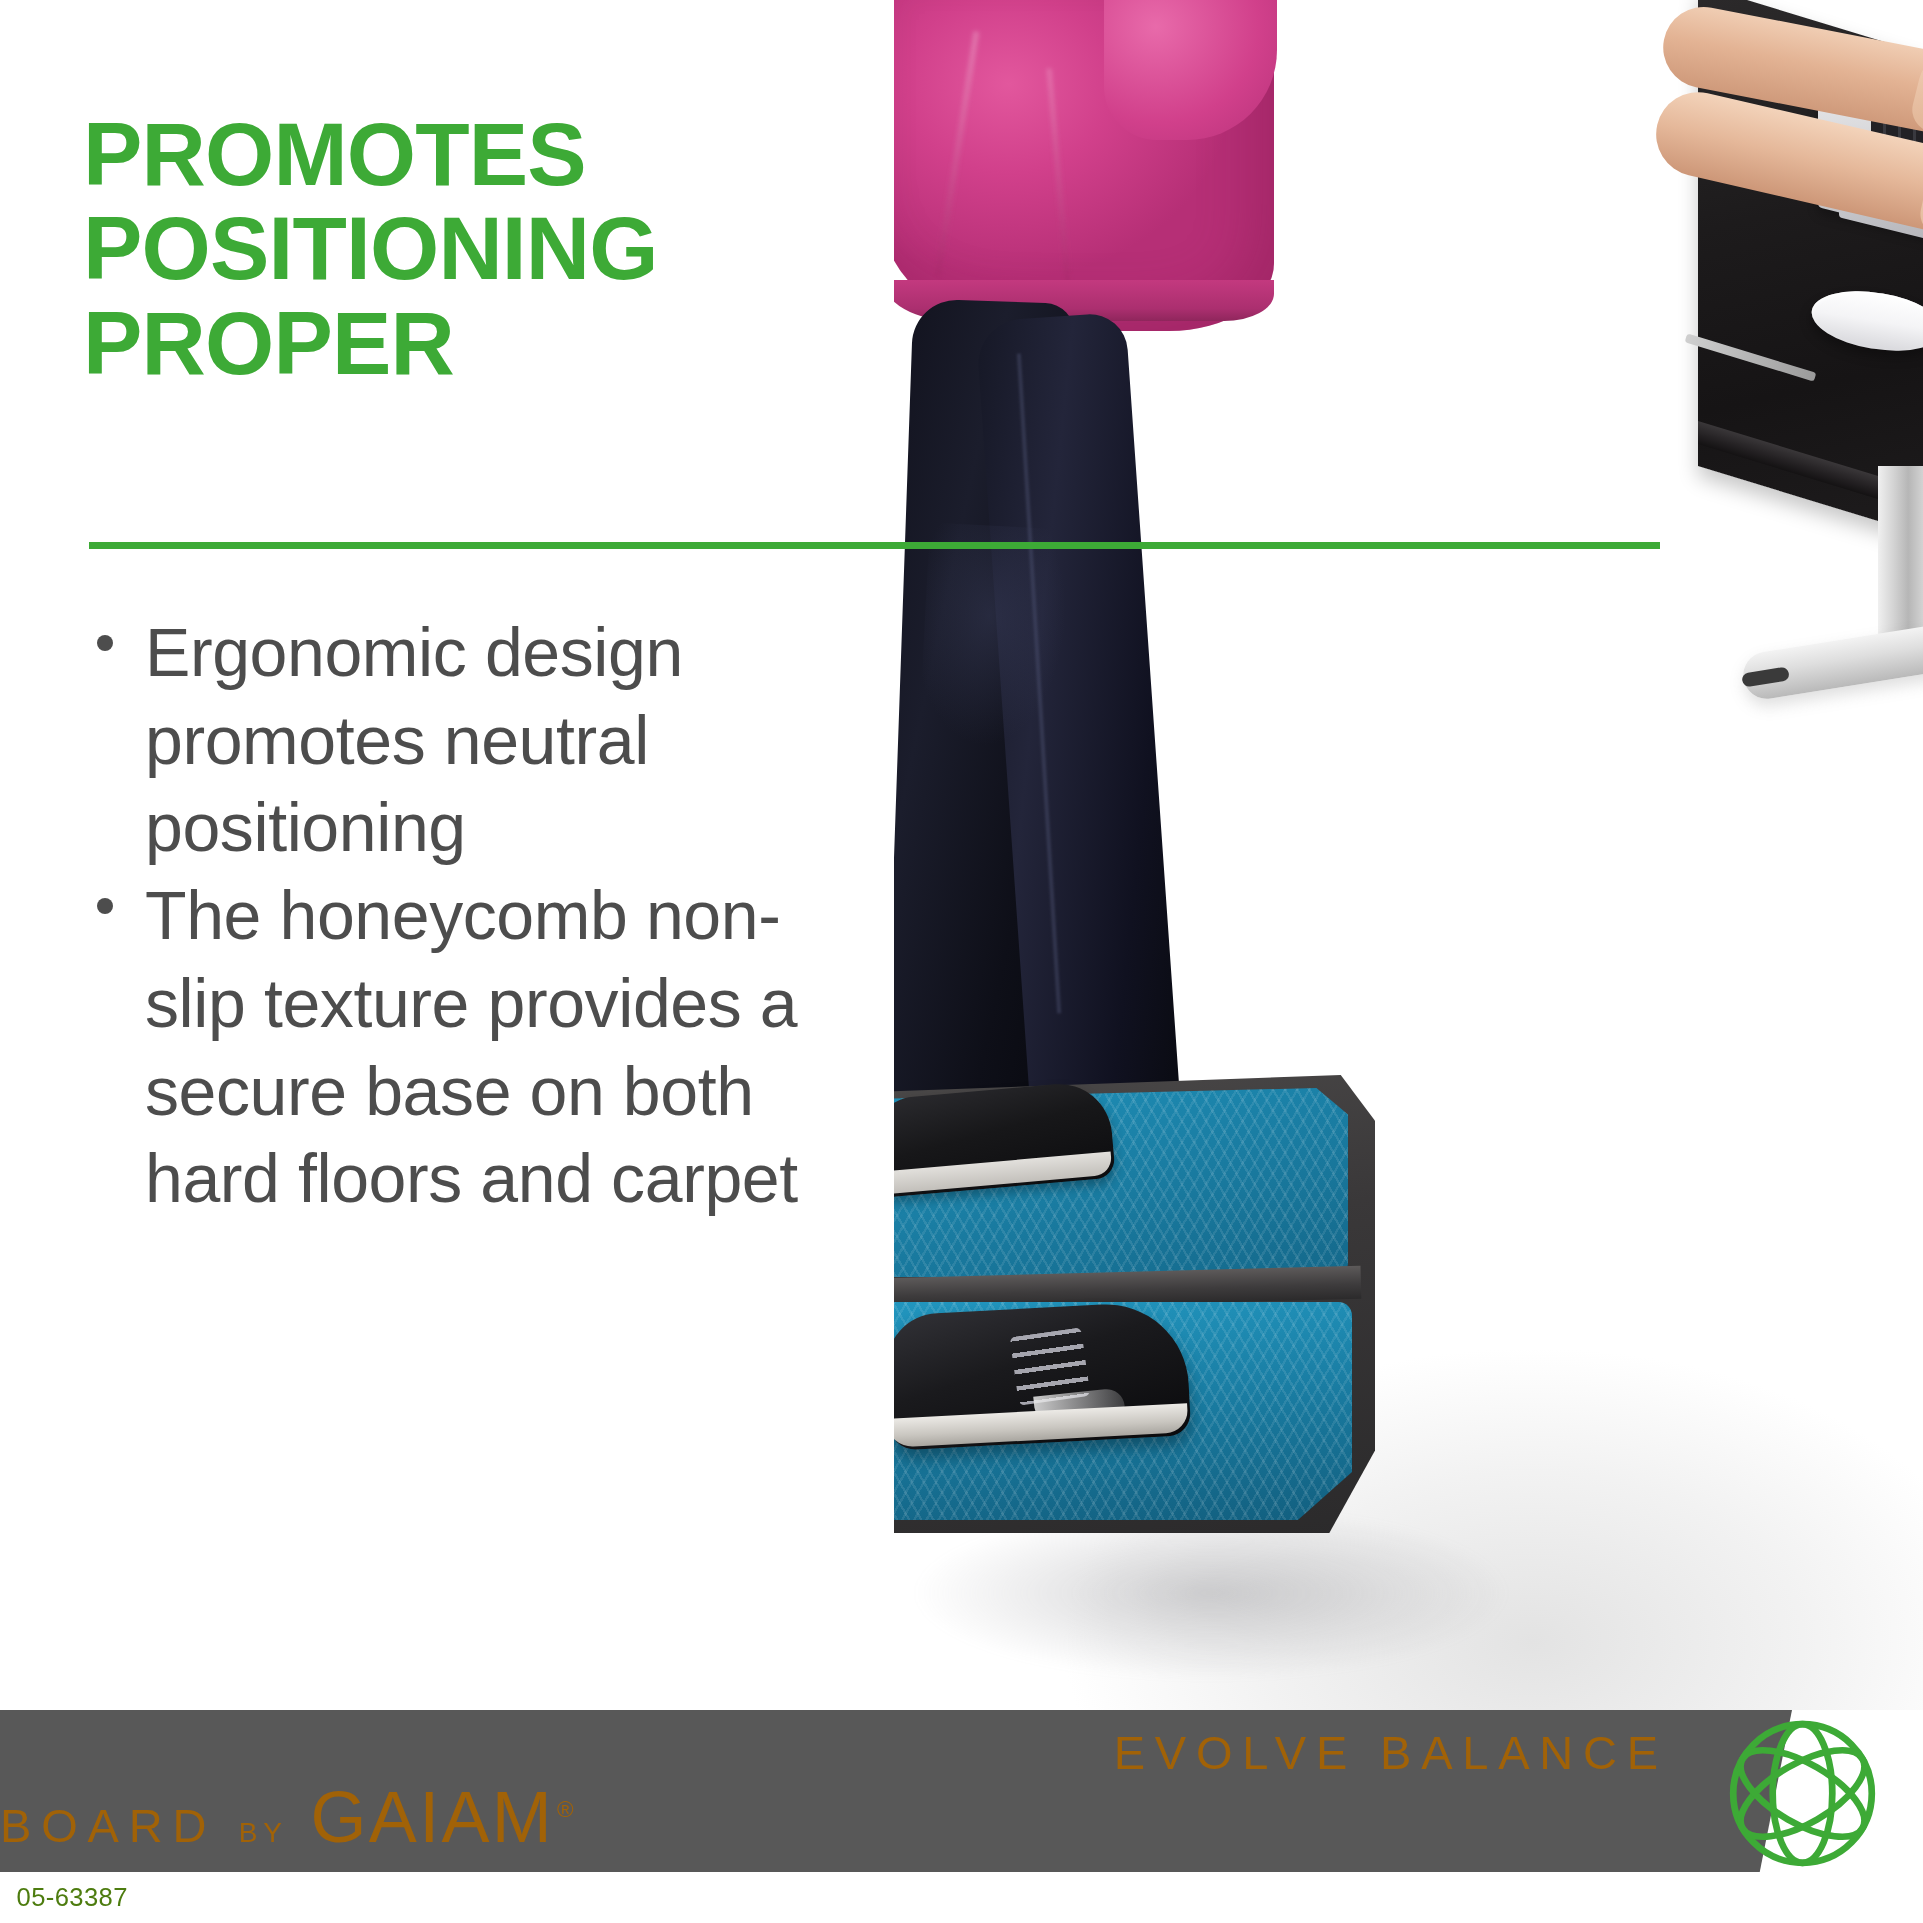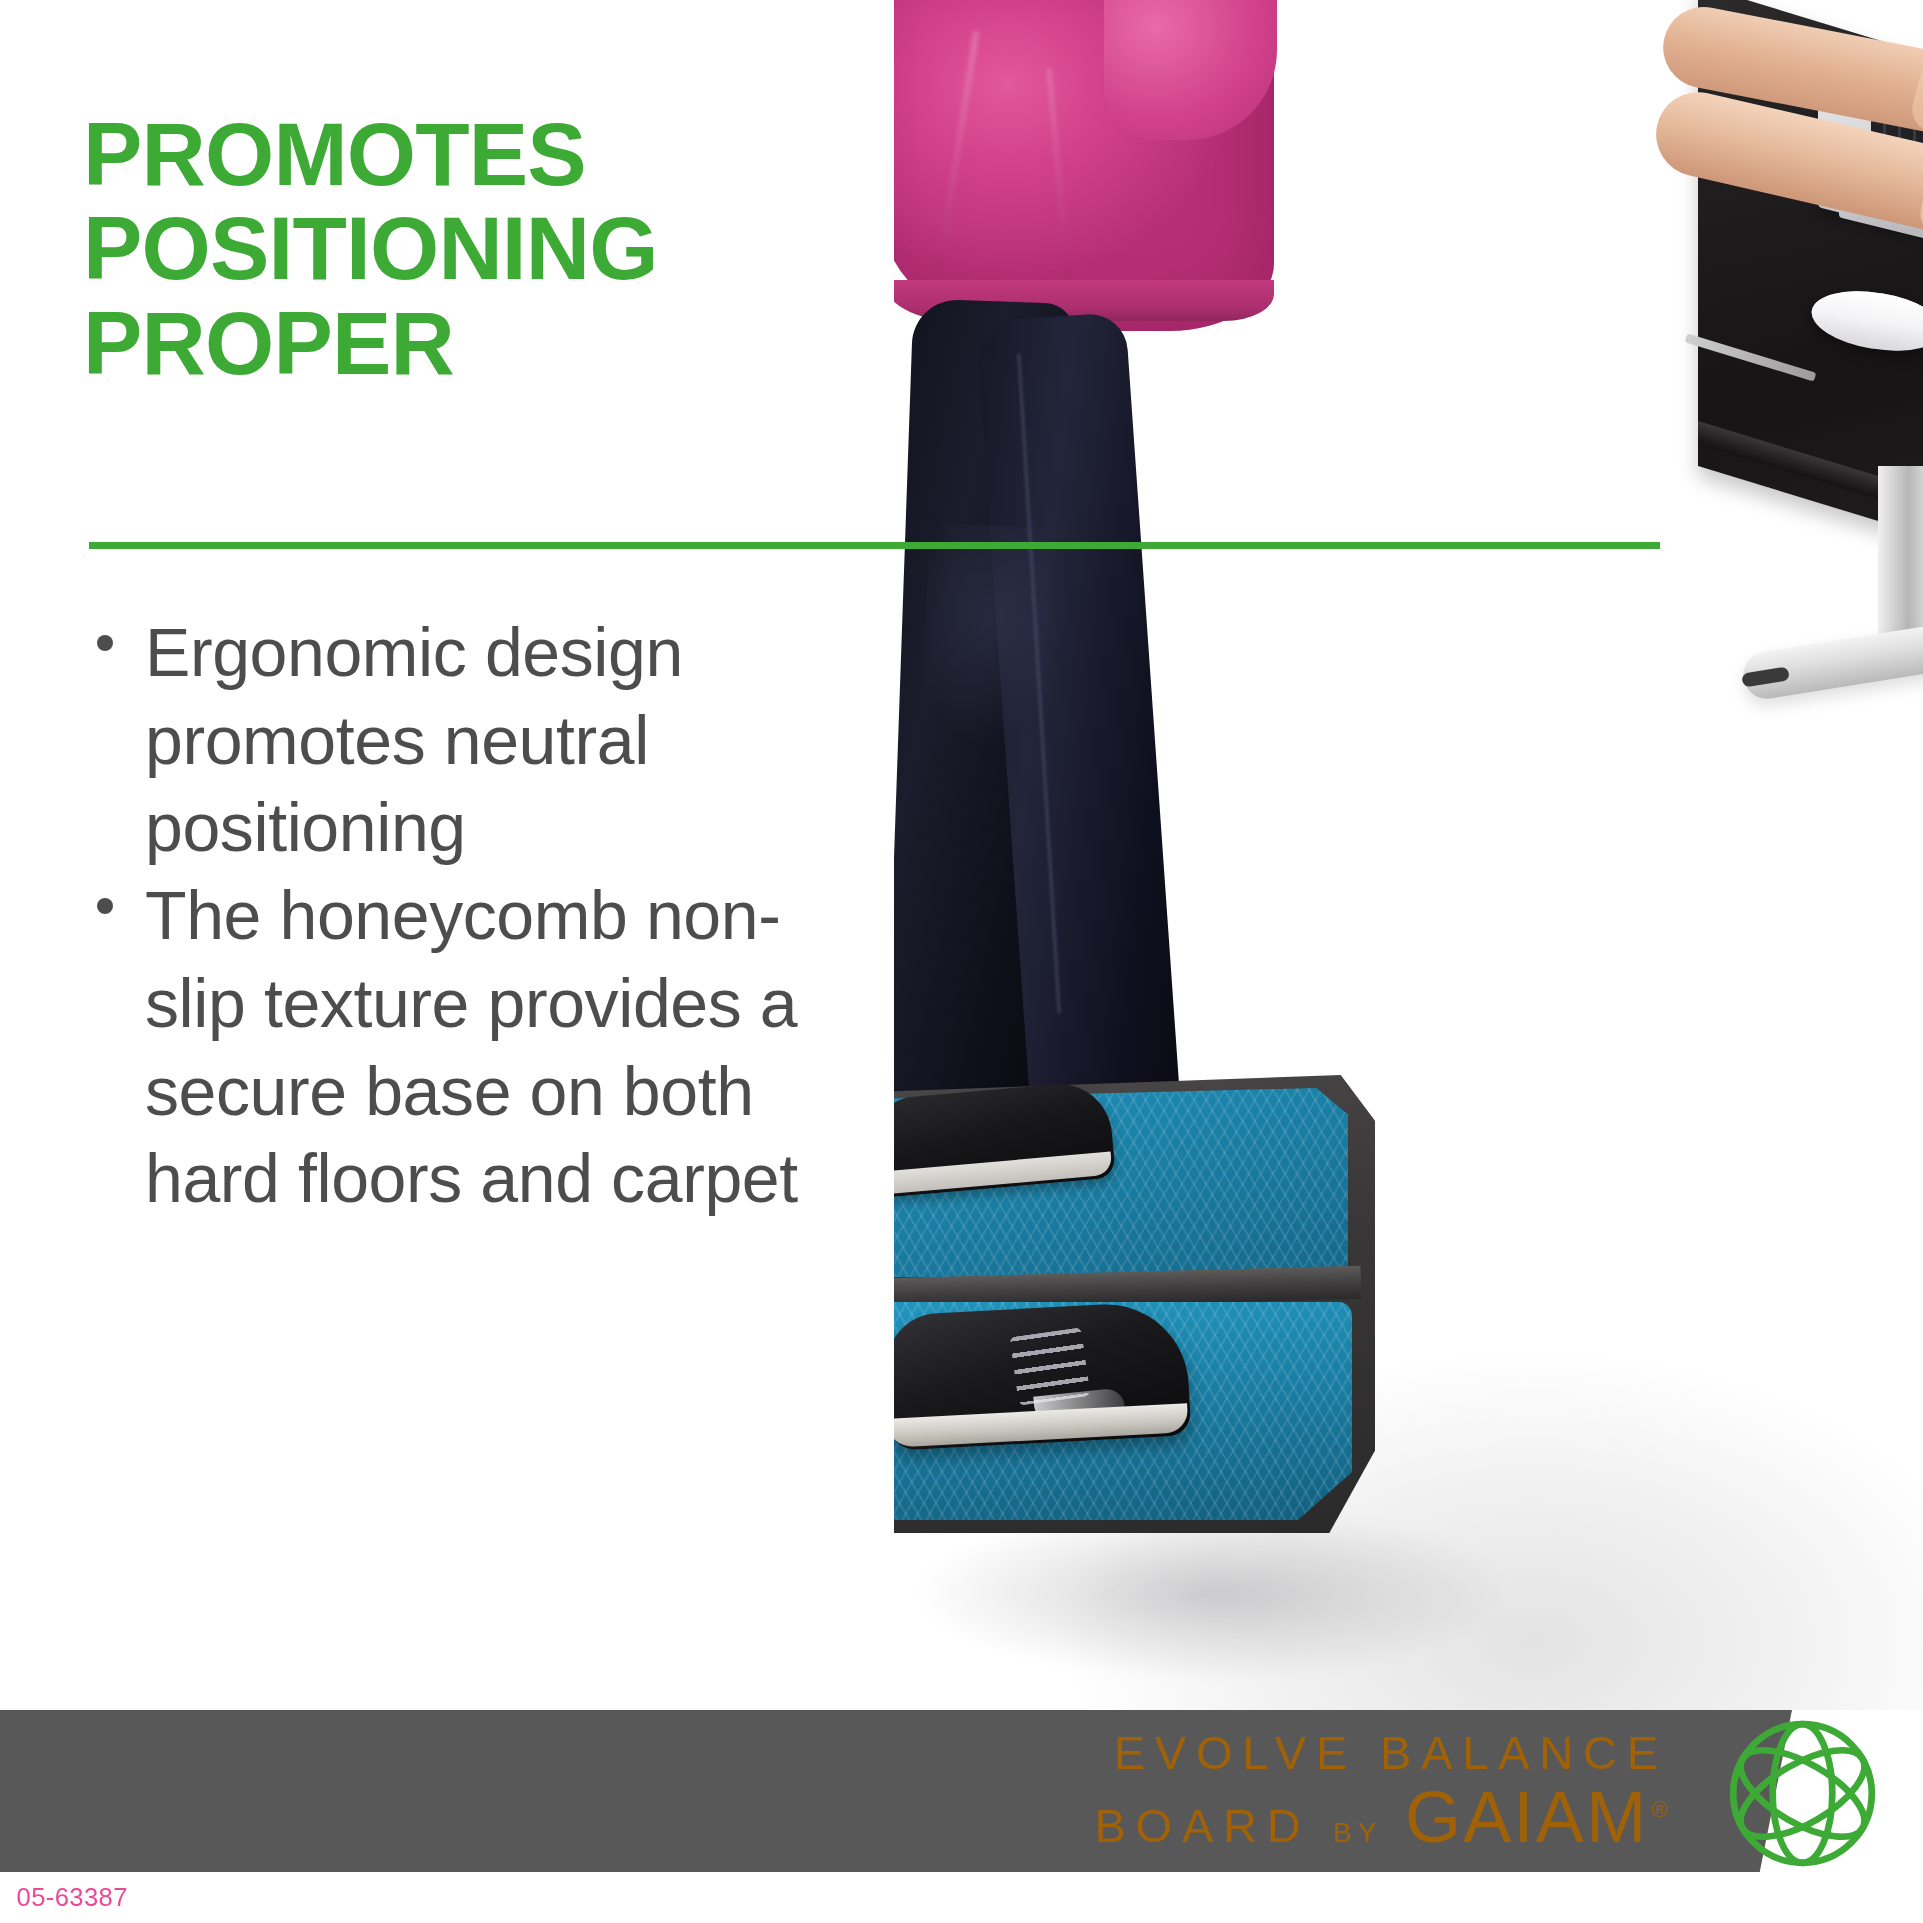--- a/index.html
+++ b/index.html
@@ -259,35 +259,35 @@
   }
   .footer-text {
     position:absolute; left:0; top:1728px; width:1668px;
     text-align:right; color:#a16207;
   }
   .footer-line1 {
     font-size:47px; letter-spacing:9.8px; line-height:1.08; font-weight:normal;
   }
   .footer-line2 {
     font-size:47px; letter-spacing:9.8px; line-height:1.08; font-weight:normal;
-    display:flex; justify-content:flex-end; align-items:baseline; gap:22.5px;
+    display:flex; align-items:baseline; gap:22.5px;
   }
   .byword { font-size:28px; letter-spacing:6px; }
   .gaiam {
     font-size:72px; letter-spacing:2.3px; font-weight:normal; position:relative;
   }
   .gaiam .reg {
     font-size:22.5px; vertical-align:super; letter-spacing:0; margin-left:3px;
   }
   .logo-mark {
     position:absolute; left:1728px; top:1719px; width:149px; height:149px;
   }
   .sku {
     position:absolute; left:16.5px; top:1883px;
-    font-size:25.6px; color:#ec4899; letter-spacing:0.4px;
+    font-size:25.6px; color:#4d7c0f; letter-spacing:0.4px;
   }
 </style>
 </head>
 <body>
 
 <div class="page">
 
   <div class="photo">
     <div class="photo-bg"></div>
     <div class="floor-shadow"></div>

